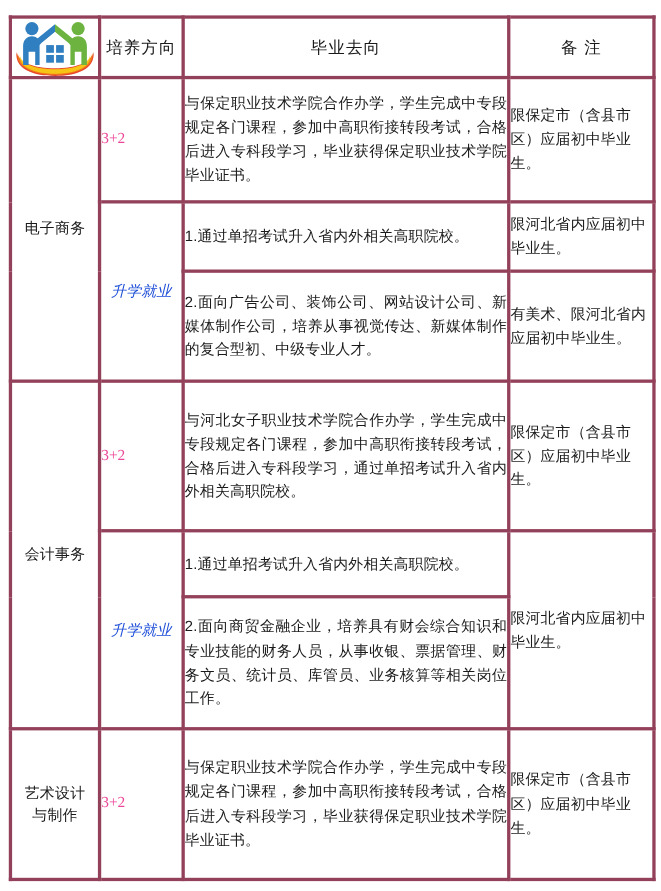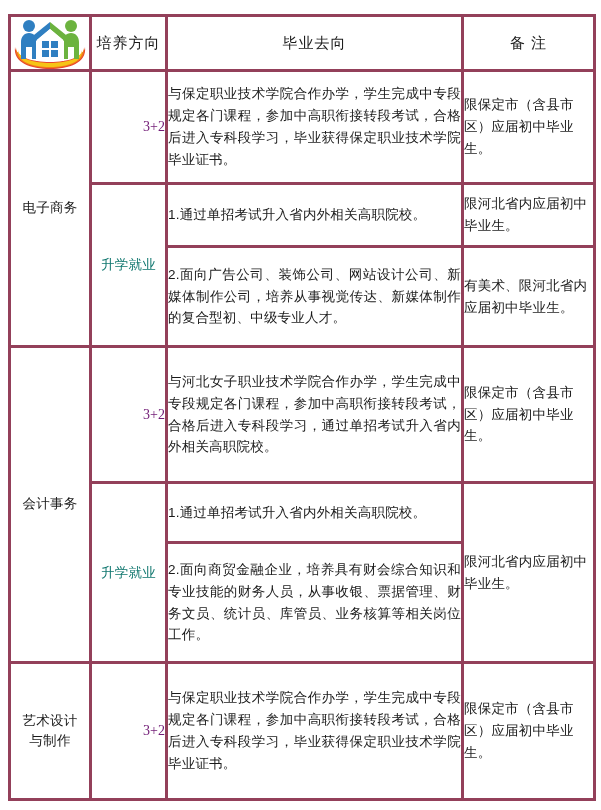--- a/index.html
+++ b/index.html
@@ -63,27 +63,28 @@
     text-align: center;
     font-size: 13.5px;
     line-height: 1.5;
     color: #1a1a1a;
     letter-spacing: 0.3px;
     padding: 0 2px;
   }
   .dir-name {
     text-align: center;
     font-size: 13.5px;
-    color: #0f766e;
+    color: #1d4ed8;
     letter-spacing: 0.3px;
+    font-style: italic;
   }
   .plan-name {
-    text-align: right;
+    text-align: left;
     font-size: 14px;
-    color: #701a75;
+    color: #ec4899;
     font-family: "Liberation Serif", "DejaVu Serif", serif;
   }
   .body-para {
     padding: 6px 8px 6px 10px;
     text-align: justify;
     text-justify: inter-ideograph;
     margin-left: 36px;
   }
   .remark-para {
     padding: 6px 6px 6px 8px;

